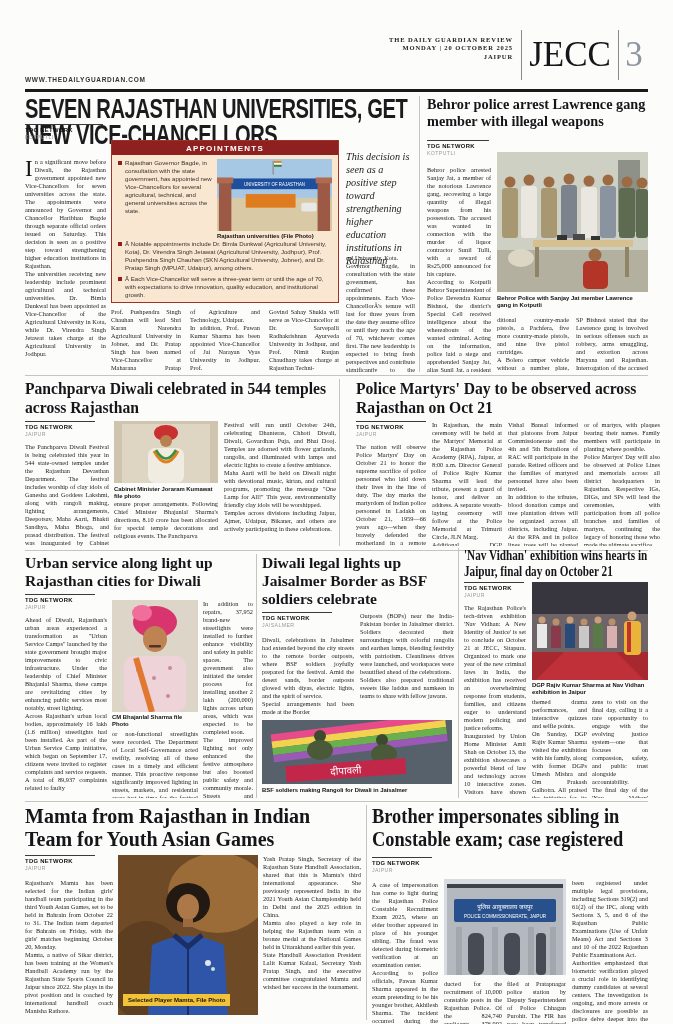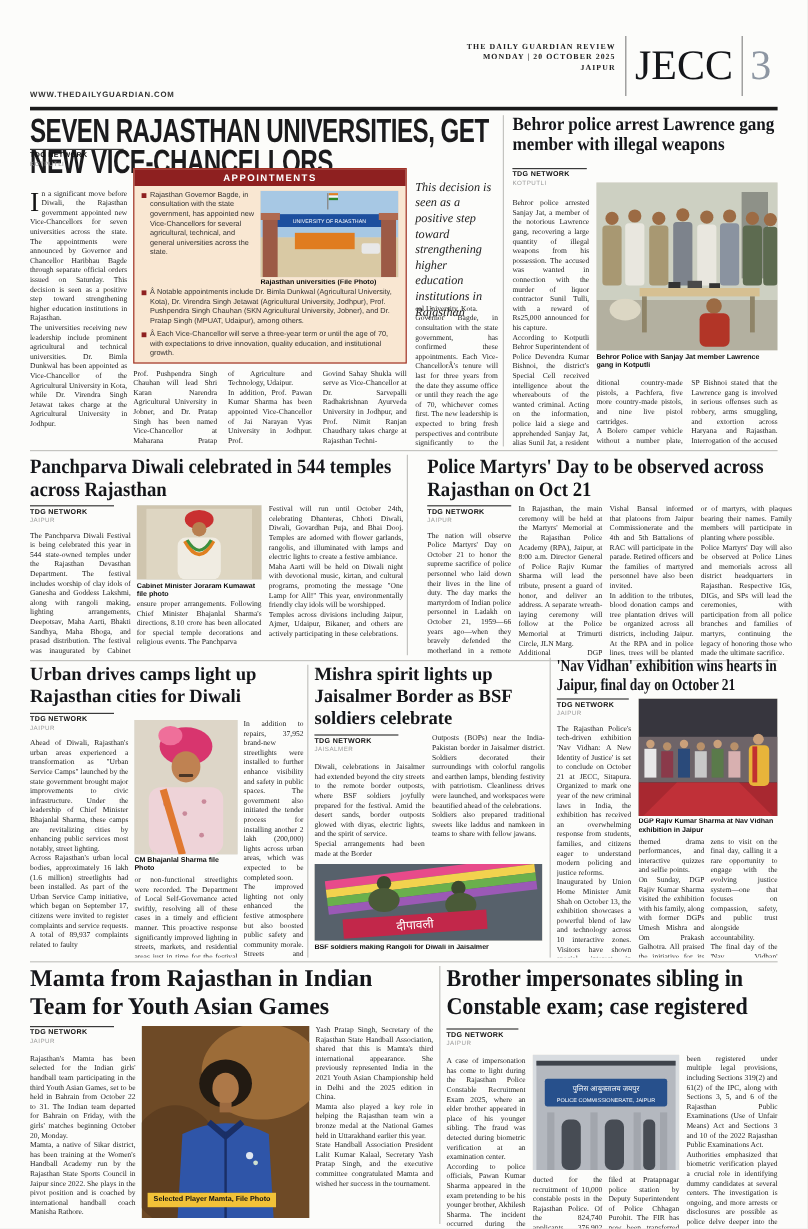--- a/index.html
+++ b/index.html
@@ -199,21 +199,21 @@
 Additional DGP (Administration &amp; Law and Order)</div>
     <div class="abs bc" style="left:152px;top:42px;width:70px;height:125px;">Vishal Bansal informed that platoons from Jaipur Commissionerate and the 4th and 5th Battalions of RAC will participate in the parade. Retired officers and the families of martyred personnel have also been invited.
 In addition to the tributes, blood donation camps and tree plantation drives will be organized across all districts, including Jaipur. At the RPA and in police lines, trees will be planted in hon-</div>
     <div class="abs bc" style="left:228px;top:42px;width:76px;height:125px;">or of martyrs, with plaques bearing their names. Family members will participate in planting where possible.
 Police Martyrs' Day will also be observed at Police Lines and memorials across all district headquarters in Rajasthan. Respective IGs, DIGs, and SPs will lead the ceremonies, with participation from all police branches and families of martyrs, continuing the legacy of honoring those who made the ultimate sacrifice.</div>
   </div>
 
   <div class="abs hr" style="left:25px;top:550px;width:623px;"></div>
 
   <div class="abs" style="left:25px;top:554px;width:228px;height:244px;">
-    <div class="abs hl" style="left:0;top:0;font-size:15.5px;line-height:1.15;width:228px;">Urban drives camps light up Rajasthan cities for Diwali</div>
+    <div class="abs hl" style="left:0;top:0;font-size:15.5px;line-height:1.15;width:228px;">Urban service along light up Rajasthan cities for Diwali</div>
     <div class="abs by" style="left:0;top:40px;width:70px;">
       <div class="nm">TDG NETWORK</div>
       <div class="lc">JAIPUR</div>
     </div>
     <div class="abs bc" style="left:0;top:62px;width:82px;height:182px;">Ahead of Diwali, Rajasthan's urban areas experienced a transformation as "Urban Service Camps" launched by the state government brought major improvements to civic infrastructure. Under the leadership of Chief Minister Bhajanlal Sharma, these camps are revitalizing cities by enhancing public services most notably, street lighting.
 Across Rajasthan's urban local bodies, approximately 16 lakh (1.6 million) streetlights had been installed. As part of the Urban Service Camp initiative, which began on September 17, citizens were invited to register complaints and service requests. A total of 89,937 complaints related to faulty</div>
     <div class="abs photo" style="left:87px;top:46px;width:86px;height:112px;">
       <svg viewBox="0 0 86 112" preserveAspectRatio="none">
         <rect width="86" height="112" fill="#ddd6c8"></rect>
         <ellipse cx="43" cy="22" rx="22" ry="16" fill="#d8356e"></ellipse>
@@ -231,21 +231,21 @@
     </div>
     <div class="abs cap" style="left:87px;top:160px;width:86px;height:14px;">CM Bhajanlal Sharma file Photo</div>
     <div class="abs bc" style="left:87px;top:176px;width:86px;height:68px;">or non-functional streetlights were recorded. The Department of Local Self-Governance acted swiftly, resolving all of these cases in a timely and efficient manner. This proactive response significantly improved lighting in streets, markets, and residential areas just in time for the festival season.</div>
     <div class="abs bc" style="left:178px;top:46px;width:50px;height:198px;">In addition to repairs, 37,952 brand-new streetlights were installed to further enhance visibility and safety in public spaces. The government also initiated the tender process for installing another 2 lakh (200,000) lights across urban areas, which was expected to be completed soon.
 The improved lighting not only enhanced the festive atmosphere but also boosted public safety and community morale. Streets and neighborhoods glowed with renewed vibrancy, bringing smiles to citizens' faces. The Urban Service Camps emerged as a symbol of people-centric governance—where reaching the doorstep of citizens ensured that the light of development reached every street and every home.</div>
   </div>
 
   <div class="abs vr" style="left:256px;top:554px;height:244px;"></div>
 
   <div class="abs" style="left:262px;top:554px;width:192px;height:244px;">
-    <div class="abs hl" style="left:0;top:0;font-size:15.5px;line-height:1.15;width:192px;">Mishra spirit lights up Jaisalmer Border as BSF soldiers celebrate</div>
+    <div class="abs hl" style="left:0;top:0;font-size:15.5px;line-height:1.15;width:192px;">Diwali legal lights up Jaisalmer Border as BSF soldiers celebrate</div>
     <div class="abs by" style="left:0;top:58px;width:70px;">
       <div class="nm">TDG NETWORK</div>
       <div class="lc">JAISALMER</div>
     </div>
     <div class="abs bc" style="left:0;top:82px;width:92px;height:80px;">Diwali, celebrations in Jaisalmer had extended beyond the city streets to the remote border outposts, where BSF soldiers joyfully prepared for the festival. Amid the desert sands, border outposts glowed with diyas, electric lights, and the spirit of service.
 Special arrangements had been made at the Border</div>
     <div class="abs bc" style="left:98px;top:58px;width:94px;height:104px;">Outposts (BOPs) near the India-Pakistan border in Jaisalmer district. Soldiers decorated their surroundings with colorful rangolis and earthen lamps, blending festivity with patriotism. Cleanliness drives were launched, and workspaces were beautified ahead of the celebrations.
 Soldiers also prepared traditional sweets like laddus and namkeen in teams to share with fellow jawans.</div>
     <div class="abs photo" style="left:0;top:166px;width:190px;height:64px;">
       <svg viewBox="0 0 190 64" preserveAspectRatio="none">

